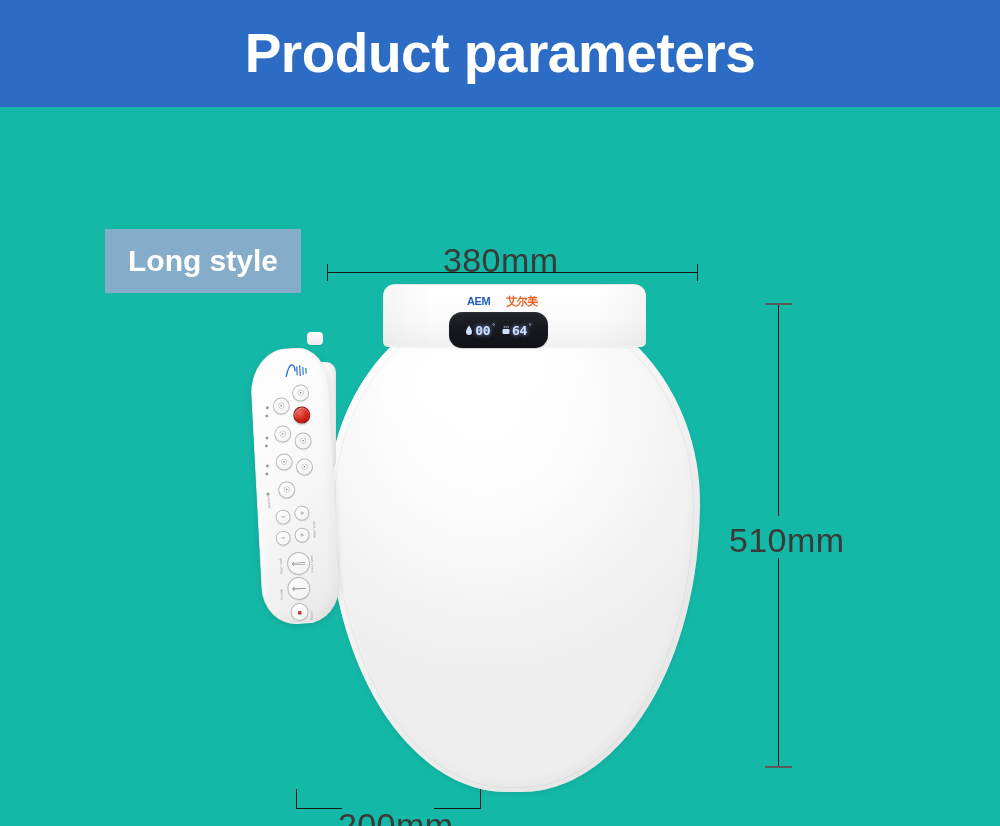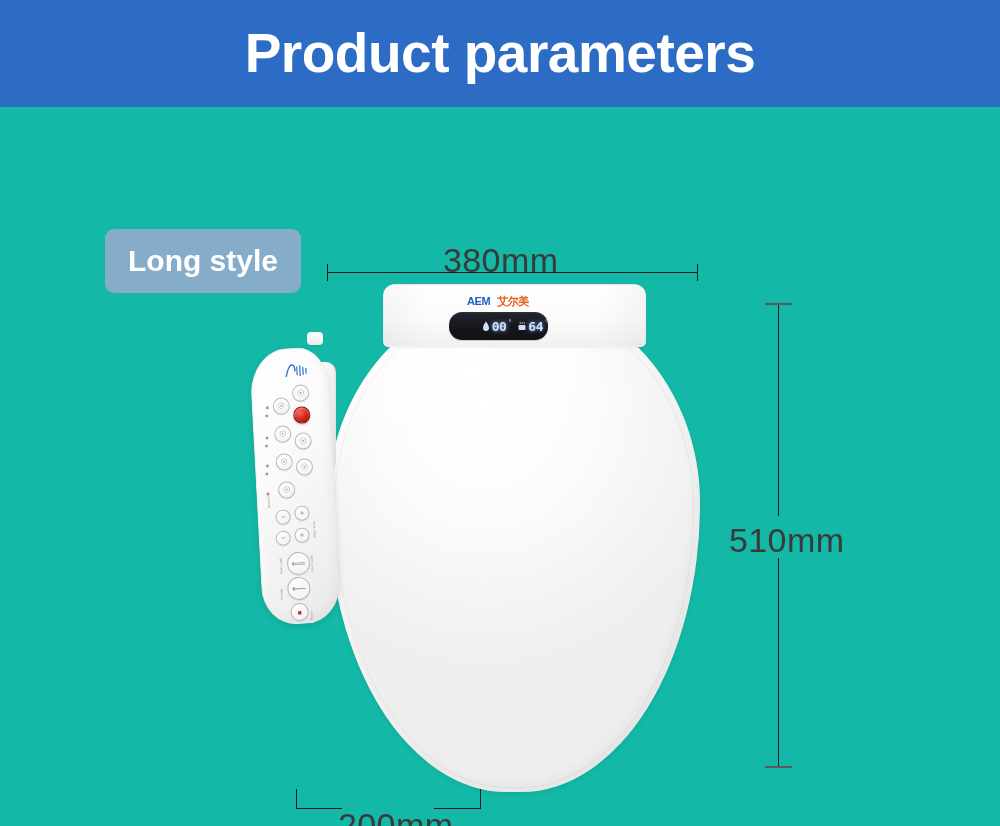--- a/index.html
+++ b/index.html
@@ -44,21 +44,20 @@
   .style-tag {
     position: absolute;
     left: 105px;
     top: 229px;
     width: 196px;
     height: 64px;
     background: #85adca;
     display: flex;
     align-items: center;
     justify-content: center;
-    border-radius: 9px;
   }
   .style-tag-label {
     color: #ffffff;
     font-size: 30px;
     font-weight: bold;
     line-height: 1;
   }
 
   
   .dim-text {
@@ -200,21 +199,21 @@
     pointer-events: none;
   }
 
   
   .brand-logo {
     position: absolute;
     left: 83px;
     top: 11px;
     display: flex;
     align-items: baseline;
-    gap: 7px;
+    gap: 16px;
     line-height: 1;
   }
   .brand-mark {
     font-size: 11px;
     font-weight: bold;
     color: #1d5fc0;
     letter-spacing: -0.4px;
     font-family: "Liberation Sans", sans-serif;
   }
   .brand-cn {
@@ -224,27 +223,27 @@
     letter-spacing: -0.5px;
     font-family: "DejaVu Sans", sans-serif;
   }
 
   
   .led-display {
     position: absolute;
     left: 65px;
     top: 27px;
     width: 99px;
-    height: 28px;
+    height: 36px;
     border-radius: 13px;
     background: linear-gradient(180deg, #22252c 0%, #15171c 55%, #101216 100%);
     box-shadow: inset 0 1px 2px rgba(255,255,255,0.07), 0 1px 1px rgba(0,0,0,0.18);
     display: flex;
     align-items: center;
-    justify-content: flex-end;
+    justify-content: center;
     gap: 7px;
   }
   .led-group {
     display: flex;
     align-items: center;
     gap: 2px;
   }
   .led-icon {
     width: 8px;
     height: 11px;

